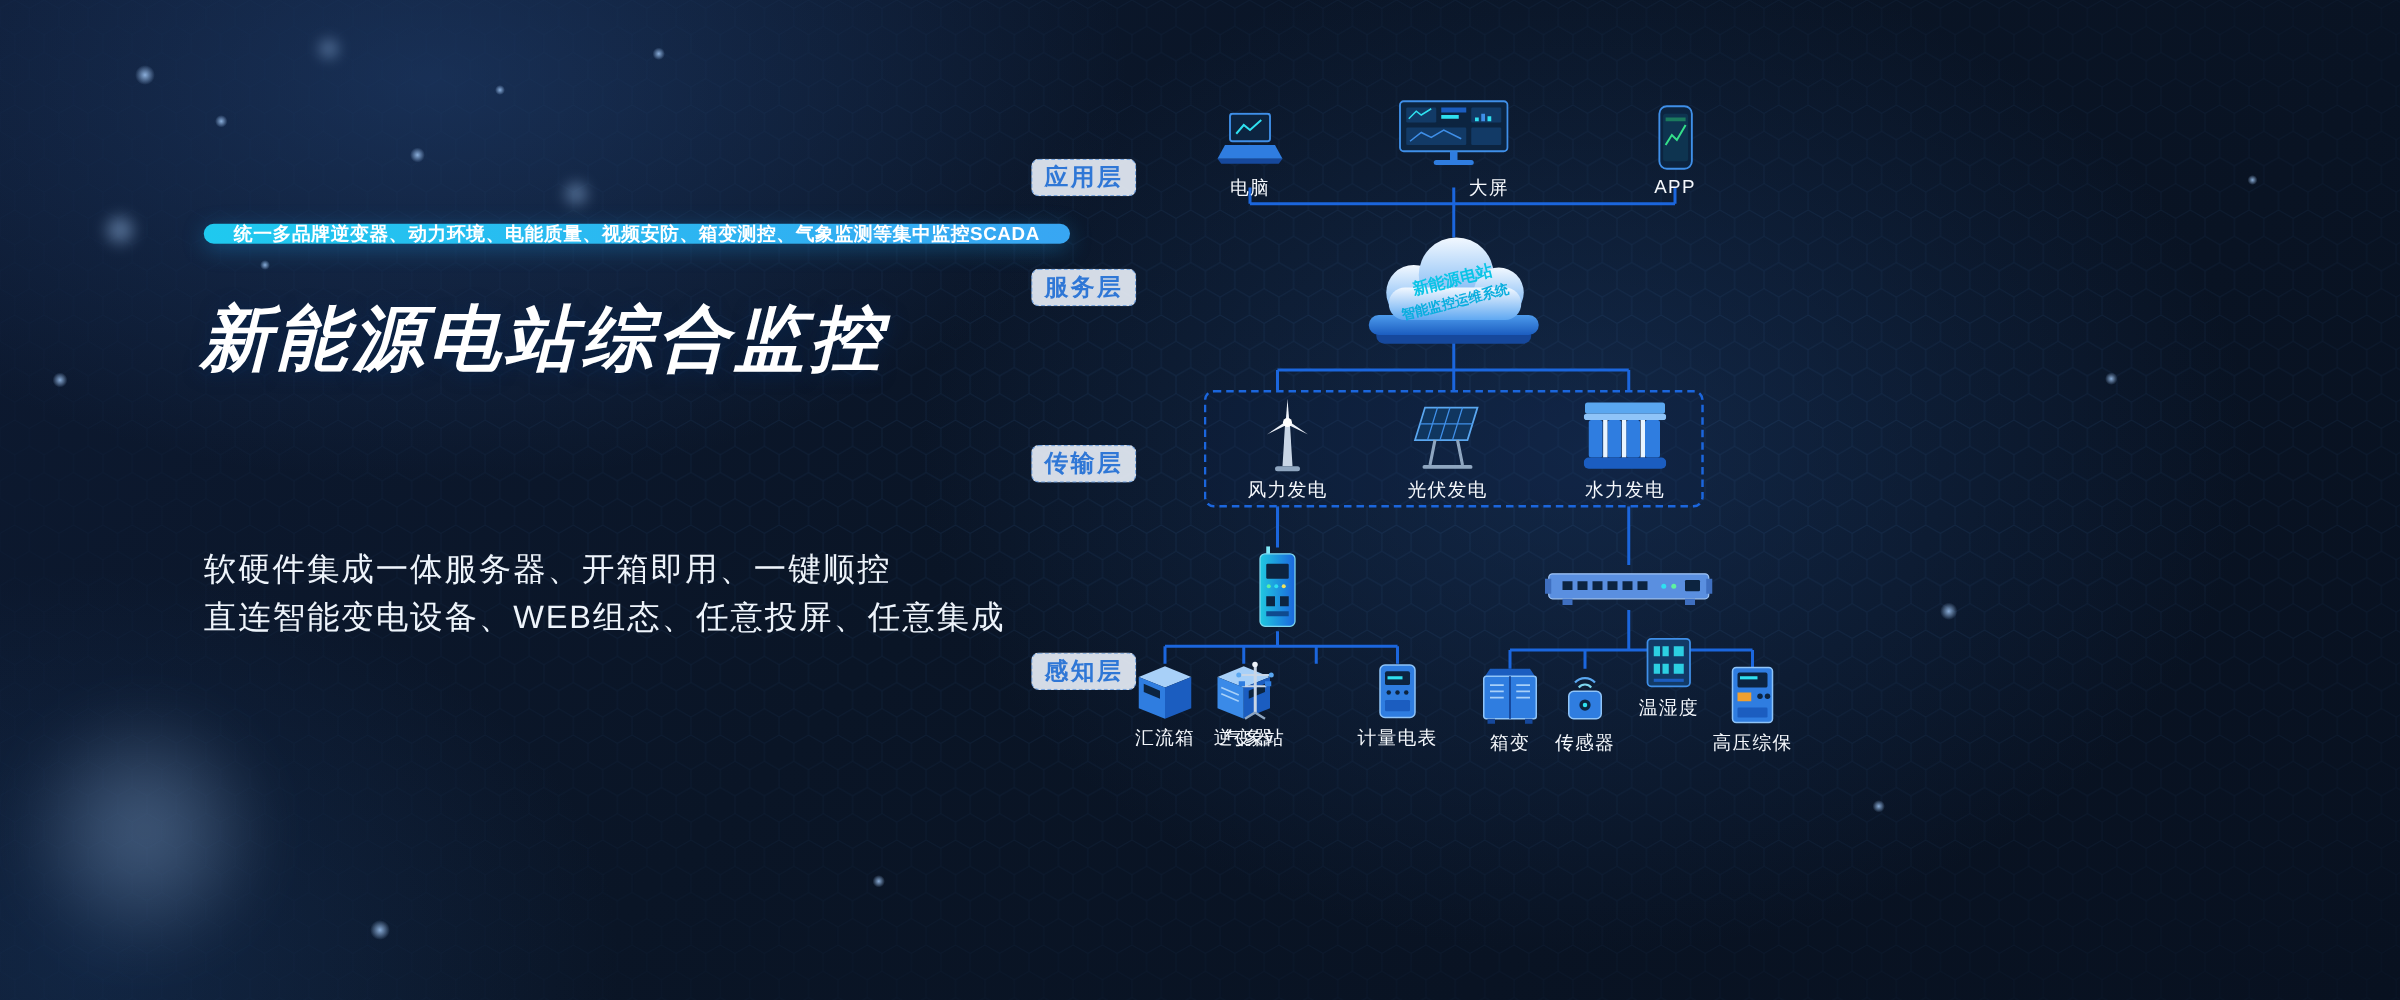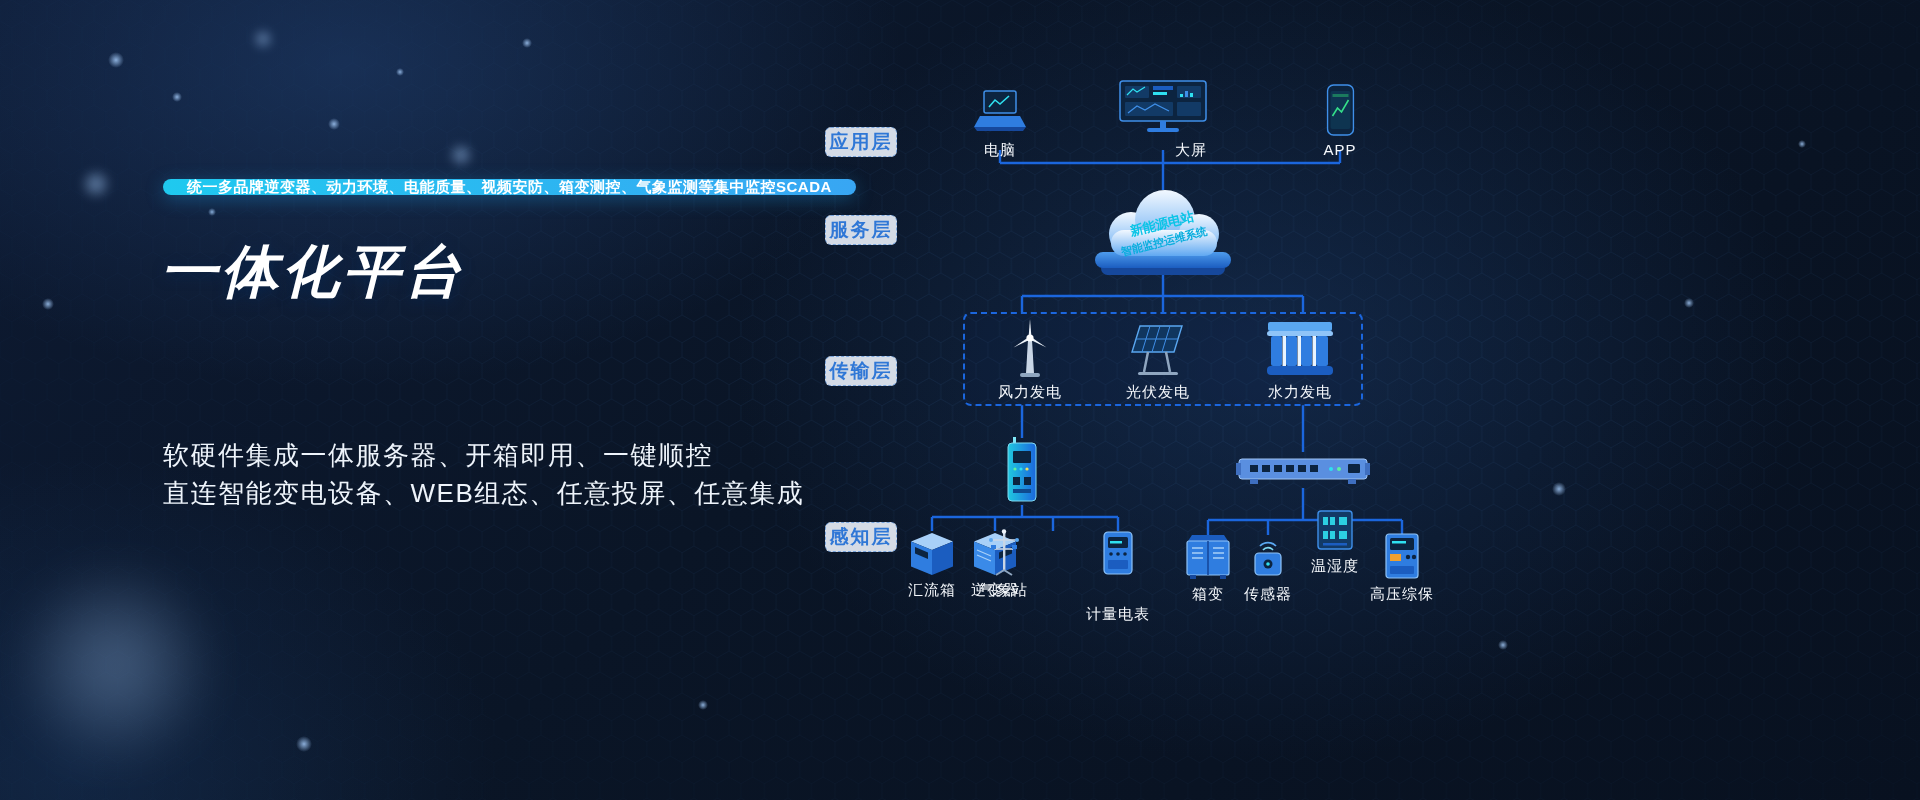--- a/index.html
+++ b/index.html
@@ -39,21 +39,21 @@
     white-space:nowrap;
   }
   .subtitle{
     position:absolute; left:163px; top:436px; color:#eef4fb;
     font-size:26px; line-height:1.48; letter-spacing:1.5px; white-space:nowrap;
   }
 
   
   .connectors{ position:absolute; inset:0; }
   .layer-pill{
-    position:absolute; left:825px; width:72px; height:30px;
+    position:absolute; left:825px; width:84px; height:30px;
     display:flex; align-items:center; justify-content:center;
     background:rgba(228,235,244,.93);
     border:1px dashed #79a5dd; border-radius:6px;
     color:#2f77d6; font-size:19px; font-weight:700; letter-spacing:2px;
   }
   .node{
     position:absolute; display:flex; flex-direction:column; align-items:center;
     transform:translateX(-50%);
   }
   .icon-wrap{ display:flex; align-items:flex-end; justify-content:center; }
@@ -105,21 +105,21 @@
   <div class="dot" style="left:296px; top:736px; width:16px; height:16px;"></div>
   <div class="dot" style="left:698px; top:700px; width:10px; height:10px;"></div>
   <div class="dot" style="left:1552px;top:482px; width:14px; height:14px;"></div>
   <div class="dot" style="left:1684px;top:298px; width:10px; height:10px;"></div>
   <div class="dot" style="left:1798px;top:140px; width:8px;  height:8px;"></div>
   <div class="dot" style="left:1498px;top:640px; width:10px; height:10px;"></div>
 
   <div class="ribbon">统一多品牌逆变器、动力环境、电能质量、视频安防、箱变测控、气象监测等集中监控SCADA</div>
 
   <div class="title">
-    <div>一体化平台</div>
+    <div>新能源电站综合监控</div>
   </div>
 
   <div class="subtitle">
     <div>软硬件集成一体服务器、开箱即用、一键顺控</div>
     <div>直连智能变电设备、WEB组态、任意投屏、任意集成</div>
   </div>
 
   <svg class="connectors" width="1920" height="800" viewBox="0 0 1920 800">
     <g stroke="#1b66dd" stroke-width="2.4" fill="none">
       <path d="M1000 150 V163 M1163 150 V163 M1340 150 V163"></path>
@@ -335,21 +335,21 @@
           <circle cx="34" cy="12" r="2" fill="#5aa7f0"></circle>
         <path d="M12 21 H30" stroke="#c9d6e6" stroke-width="1.6"></path>
         <rect x="8" y="17" width="5" height="4" fill="#2f7de0"></rect>
         <rect x="29" y="17" width="5" height="4" fill="#2f7de0"></rect>
         <path d="M21 42 L13 47 M21 42 L29 47" stroke="#8fa6c0" stroke-width="2" fill="none"></path>
       </svg>
     </div>
     <div class="lbl">气象站</div>
   </div>
 
-  <div class="node" style="left:1118px; top:530px;gap:24px;">
+  <div class="node" style="left:1118px; top:530px;">
     <div class="icon-wrap h46">
       <svg width="38" height="46" viewBox="0 0 38 46">
         <rect x="5" y="2" width="28" height="42" rx="4" fill="#2f7de0" stroke="#8fc4f8" stroke-width="1.2"></rect>
         <rect x="9" y="7" width="20" height="11" rx="1.5" fill="#0c2440"></rect>
         <rect x="11" y="11" width="12" height="2.5" fill="#2fe0f0"></rect>
         <circle cx="12" cy="24" r="1.8" fill="#0c2440"></circle>
           <circle cx="19" cy="24" r="1.8" fill="#0c2440"></circle>
           <circle cx="26" cy="24" r="1.8" fill="#0c2440"></circle>
         <rect x="9" y="30" width="20" height="9" rx="1" fill="#1b5dc0"></rect>
       </svg>

